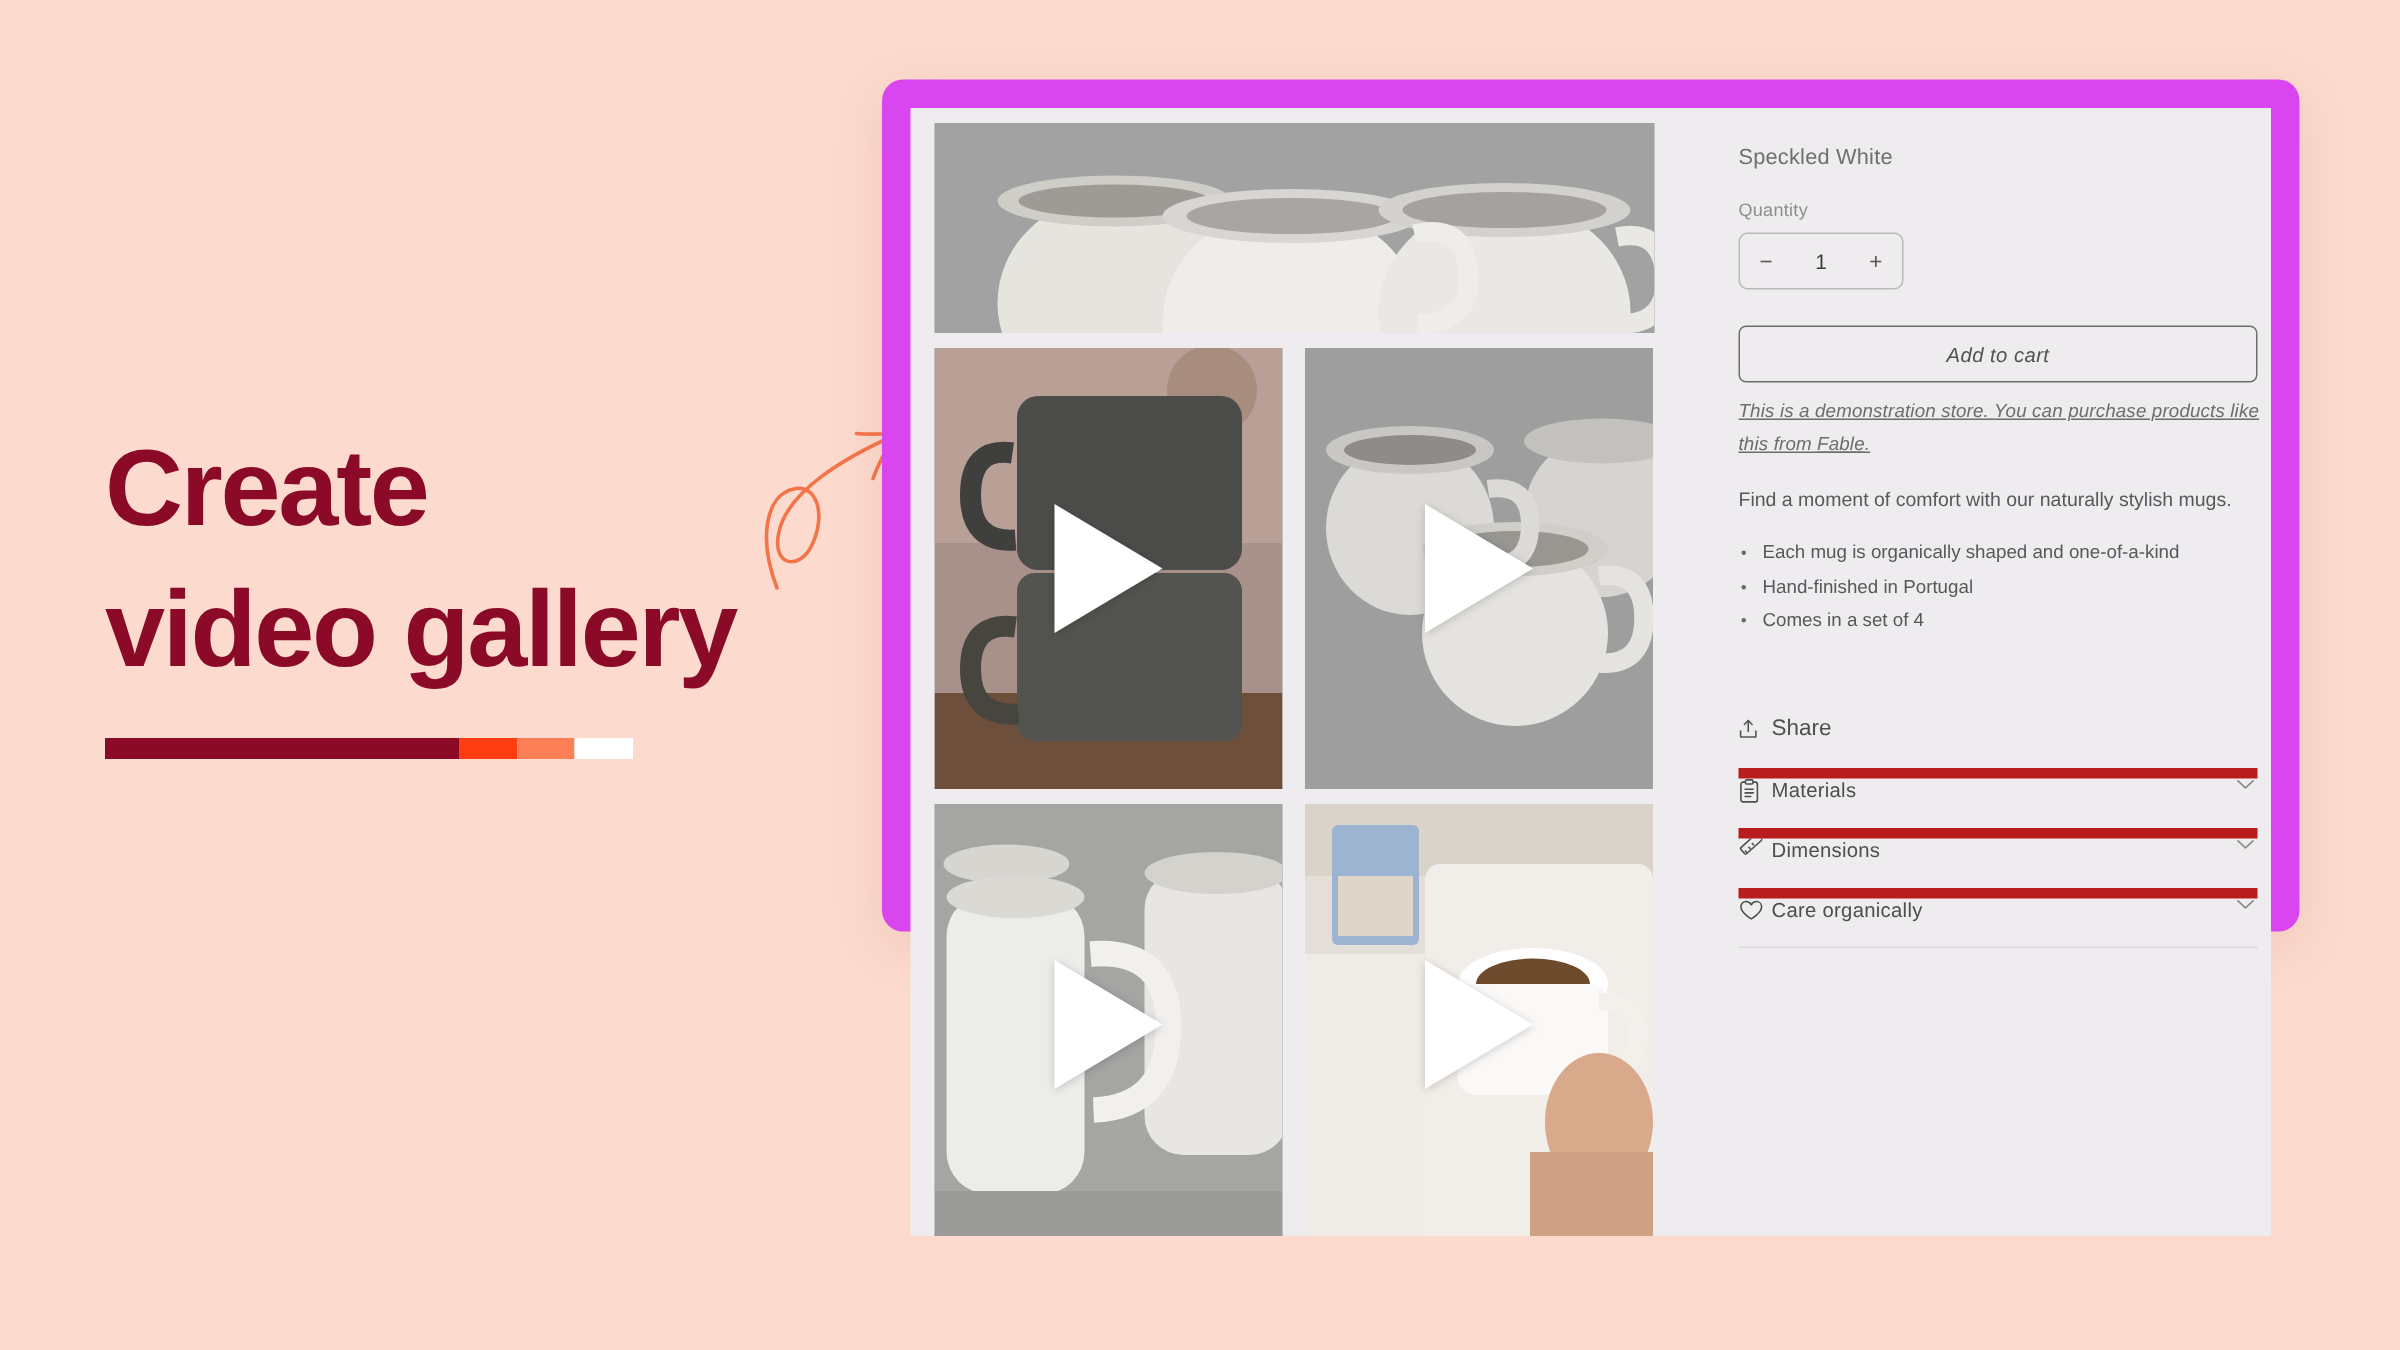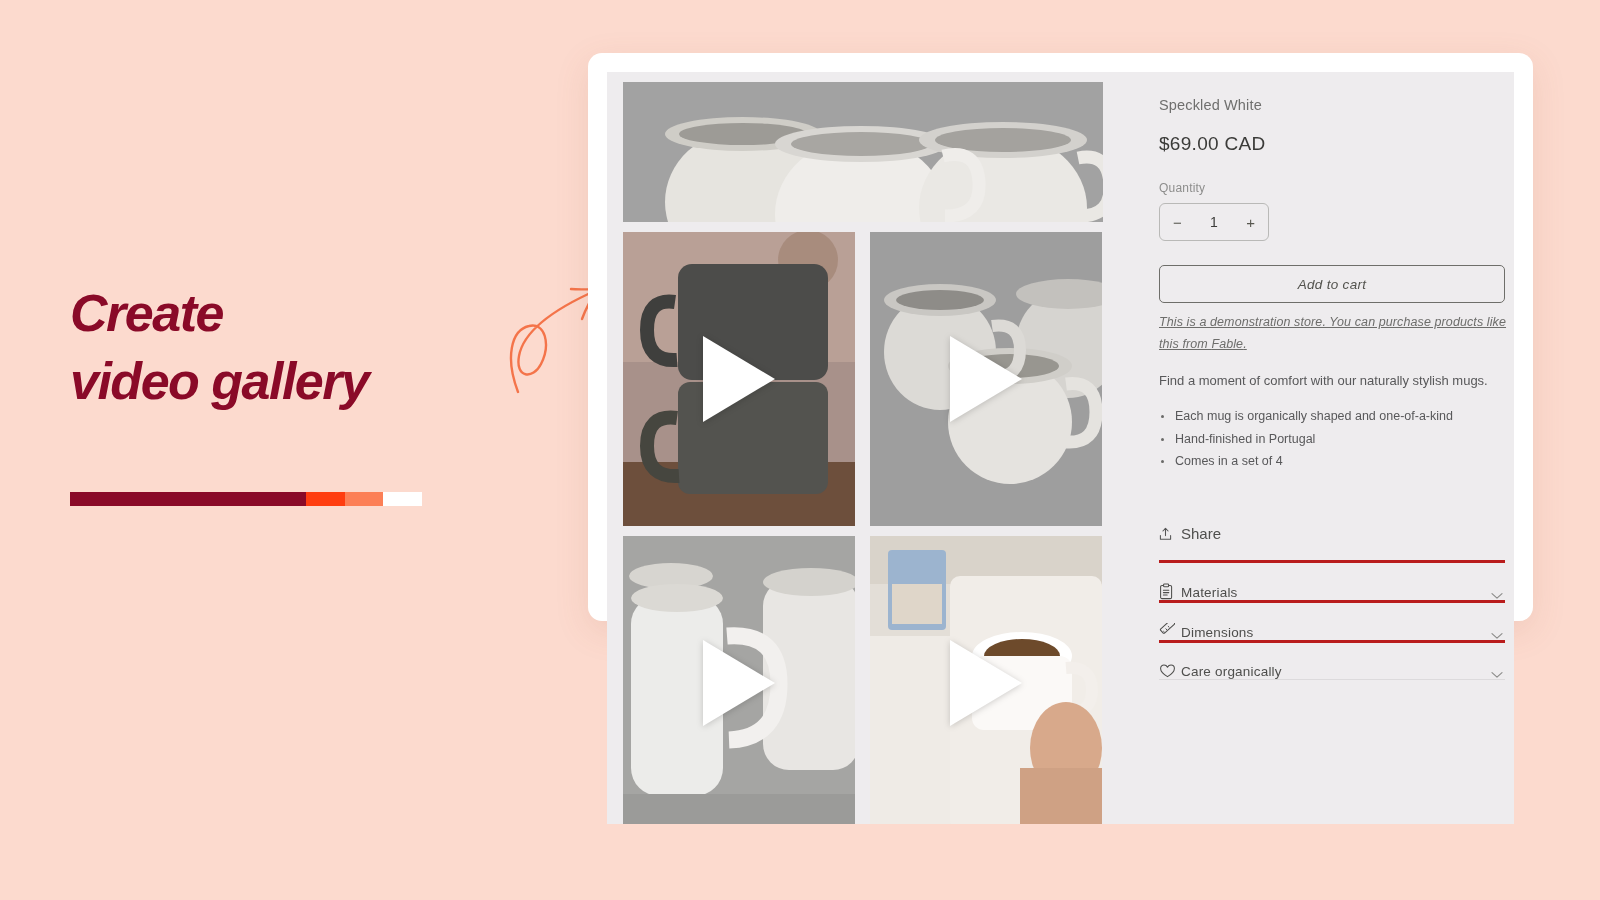--- a/index.html
+++ b/index.html
@@ -15,26 +15,25 @@
   }
 
   
   .promo {
     position: absolute;
     left: 70px; top: 280px;
     width: 520px;
   }
   .promo-heading {
     color: #8a0a28;
-    font-size: 52px;
+    font-size: 72px;
     line-height: 1.30;
     font-weight: 700;
     letter-spacing: -1.5px;
     white-space: pre-line;
-    font-style: italic;
   }
   .promo-bar {
     position: absolute;
     left: 0; top: 212px;
     width: 352px; height: 14px;
     display: flex;
   }
   .promo-bar i { display: block; height: 100%; }
 
   
@@ -43,21 +42,21 @@
     left: 485px; top: 272px;
     width: 130px; height: 125px;
     pointer-events: none;
   }
 
   
   .card {
     position: absolute;
     left: 588px; top: 53px;
     width: 945px; height: 568px;
-    background: #ffffff;
+    background: #d946ef;
     border-radius: 14px;
     box-shadow: 0 10px 34px rgba(160,90,70,0.13);
   }
   .card-inner {
     position: absolute;
     left: 19px; top: 19px;
     width: 907px; height: 752px;
     background: #eeecee;
     overflow: hidden;
   }
@@ -182,22 +181,22 @@
   .share-row {
     display: flex; align-items: center; gap: 9px;
     margin-top: 52px; margin-bottom: 18px;
     cursor: pointer;
   }
   .share-row span.lbl { font-size: 15px; color: #4f4f4d; text-align: right; }
 
   .accordion { width: 346px; }
   .acc-row {
     height: 40px;
-    border-top: 3px solid #b91c1c;
-    display: flex; align-items: flex-end;
+    border-top: 7px solid #b91c1c;
+    display: flex; align-items: flex-start;
     cursor: pointer;
   }
   .acc-row:last-child { border-bottom: 1px solid #dcdadc; }
   .acc-ico { width: 22px; display: flex; align-items: center; }
   .acc-lbl { font-size: 13.5px; color: #4e4e4c; letter-spacing: .2px; flex: 1; }
   .acc-chev { margin-right: 2px; display: flex; align-items: center; }
 </style>
 </head>
 <body>
 
@@ -302,21 +301,20 @@
             <rect x="150" y="232" width="82" height="62" fill="#cfa184"></rect>
           </svg>
           <span class="play"></span>
         </div>
       </div>
     </div>
 
     <div class="info">
 
       <div class="variant-name">Speckled White</div>
-      <div class="price">$69.00 CAD</div>
 
       <div class="qty-label">Quantity</div>
       <div class="qty-box">
         <span class="qty-btn">−</span>
         <span class="qty-val">1</span>
         <span class="qty-btn">+</span>
       </div>
 
       <div class="btn btn-outline">Add to cart</div>
 

